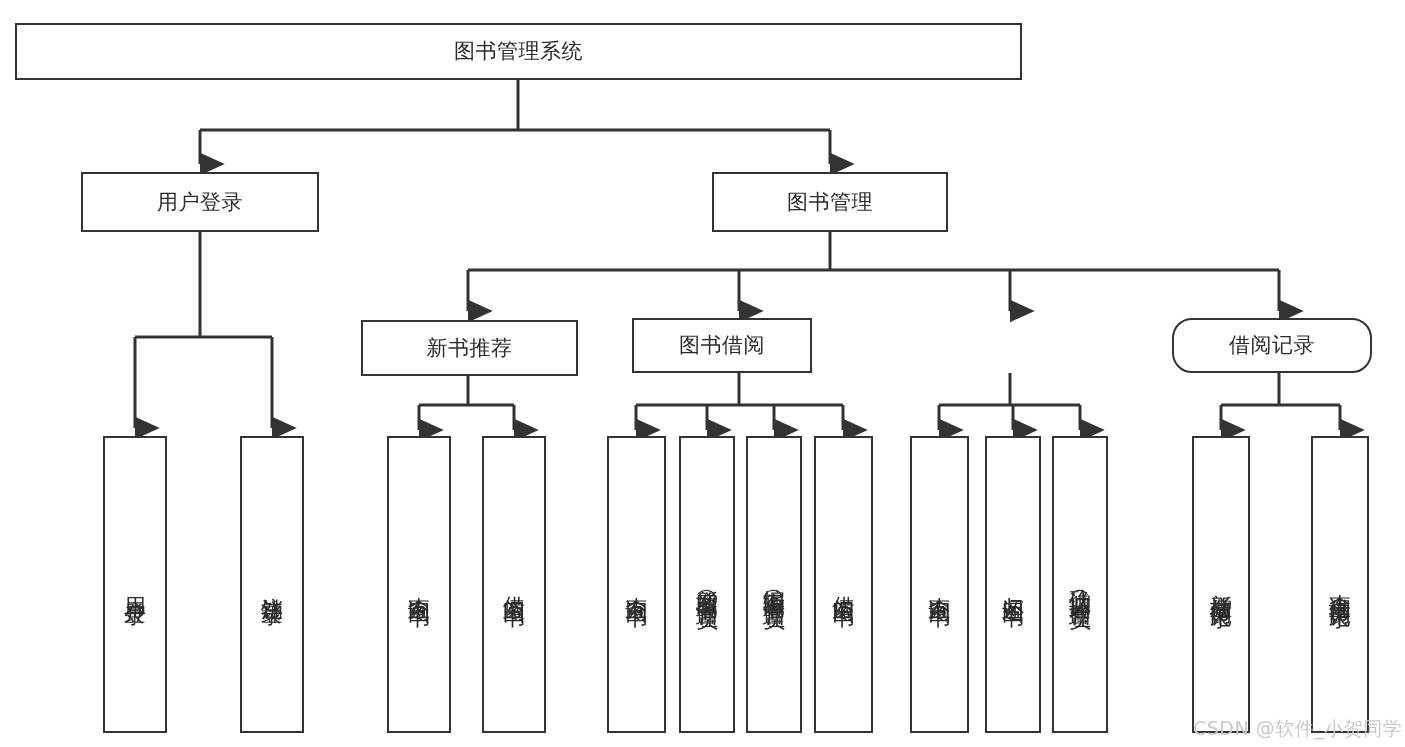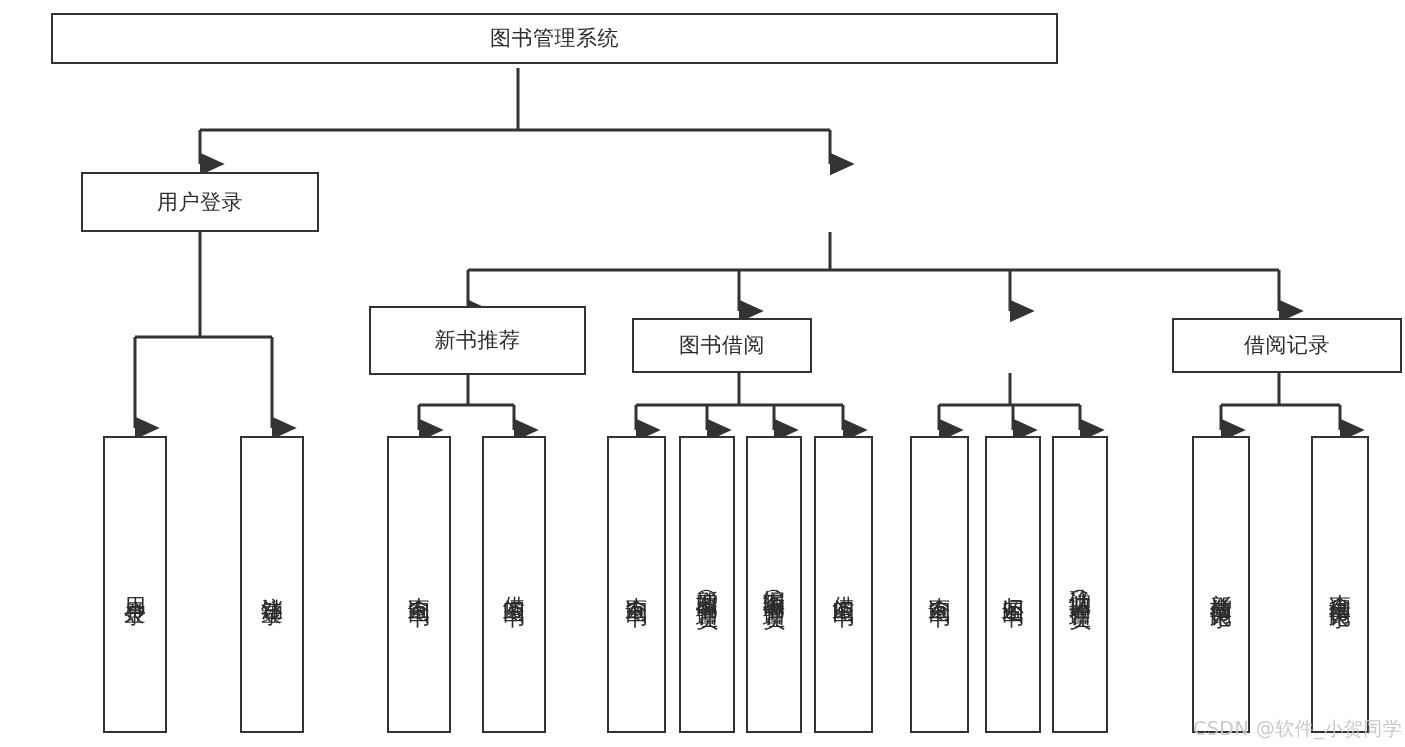--- a/index.html
+++ b/index.html
@@ -94,39 +94,42 @@
       <path d="M 1013 405 L 1013 430" marker-end="url(#arrow)"></path>
       <path d="M 1080 405 L 1080 430" marker-end="url(#arrow)"></path>
 
       <path d="M 1279 373 L 1279 405"></path>
       <path d="M 1221 405 L 1340 405"></path>
       <path d="M 1221 405 L 1221 430" marker-end="url(#arrow)"></path>
       <path d="M 1340 405 L 1340 430" marker-end="url(#arrow)"></path>
     </g>
   </svg>
 
-  <div class="node-box" id="node-root" style="left: 15px; top: 13px; width: 1007px; height: 51px; margin-left: 36px;">
+  <div class="node-box" id="node-root" style="left: 15px; top: 23px; width: 1007px; height: 57px;">
     <span class="node-label">图书管理系统</span>
   </div>
 
   <div class="node-box" id="node-user-login" style="left: 81px; top: 172px; width: 238px; height: 60px;">
     <span class="node-label">用户登录</span>
   </div>
 
+  <div class="node-box" id="node-book-manage" style="left: 712px; top: 172px; width: 236px; height: 60px;">
+    <span class="node-label">图书管理</span>
+  </div>
 
-  <div class="node-box" id="node-new-book-recommend" style="left: 361px; top: 306px; width: 217px; height: 69px; margin-left: 8px;">
+  <div class="node-box" id="node-new-book-recommend" style="left: 361px; top: 320px; width: 217px; height: 56px;">
     <span class="node-label">新书推荐</span>
   </div>
 
   <div class="node-box" id="node-book-borrow" style="left: 632px; top: 318px; width: 180px; height: 55px;">
     <span class="node-label">图书借阅</span>
   </div>
 
 
-  <div class="node-box" id="node-borrow-record" style="left: 1172px; top: 318px; width: 230px; height: 55px;">
+  <div class="node-box" id="node-borrow-record" style="left: 1172px; top: 318px; width: 200px; height: 55px; border-radius: 20px;">
     <span class="node-label">借阅记录</span>
   </div>
 
   <div id="leaf-container">
       <div class="node-box vertical" style="left: 103px; top: 436px; width: 64px; height: 297px;">
         <span class="node-label">用户登录</span>
       </div>
       <div class="node-box vertical" style="left: 240px; top: 436px; width: 64px; height: 297px;">
         <span class="node-label">注销登录</span>
       </div>

